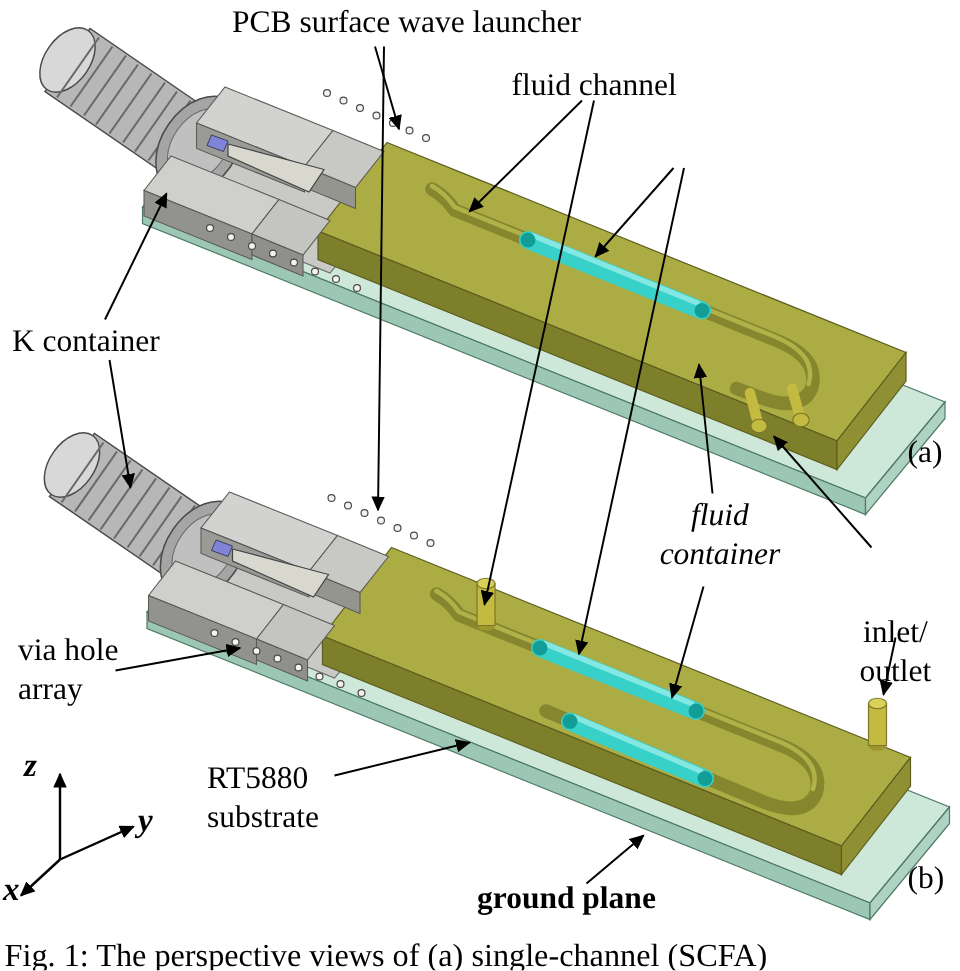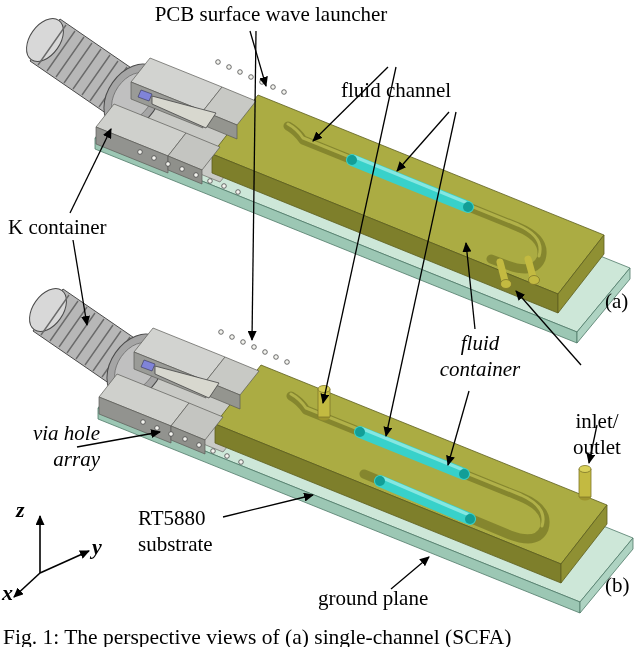--- a/index.html
+++ b/index.html
@@ -128,32 +128,32 @@
   </g>
 
   <g stroke="#000" stroke-width="1.6">
     <line x1="40" y1="573" x2="40" y2="516" marker-end="url(#ah)"></line>
     <line x1="40" y1="573" x2="89" y2="551" marker-end="url(#ah)"></line>
     <line x1="40" y1="573" x2="14" y2="597" marker-end="url(#ah)"></line>
   </g>
 </svg>
 
 <div class="lbl" style="left:118px;top:2px;width:306px;text-align:center;">PCB surface wave launcher</div>
-<div class="lbl" style="left:341px;top:44px;margin-top:34px;">fluid channel</div>
+<div class="lbl" style="left:341px;top:44px;">fluid channel</div>
 <div class="lbl" style="left:8px;top:215px;">K container</div>
 <div class="lbl" style="left:605px;top:289px;">(a)</div>
 <div class="lbl" style="left:428px;top:331px;width:104px;text-align:center;font-style:italic;">fluid
 container</div>
 <div class="lbl" style="left:556px;top:363px;width:82px;text-align:center;margin-top:46px;">inlet/
 outlet</div>
-<div class="lbl" style="left:12px;top:421px;width:88px;text-align:right;font-style:italic;">via hole
+<div class="lbl" style="left:12px;top:421px;width:88px;text-align:left;">via hole
 array</div>
 <div class="lbl" style="left:138px;top:506px;width:122px;text-align:left;">RT5880
 substrate</div>
-<div class="lbl" style="left:318px;top:586px;">ground plane</div>
+<div class="lbl" style="left:318px;top:586px;font-weight:bold;">ground plane</div>
 <div class="lbl" style="left:605px;top:573px;">(b)</div>
 
 <div class="axis-lbl" style="left:16px;top:497px;">z</div>
 <div class="axis-lbl" style="left:92px;top:534px;">y</div>
 <div class="axis-lbl" style="left:2px;top:580px;">x</div>
 
 <div class="caption" style="left:3px;top:625px;width:634px;">Fig. 1: The perspective views of (a) single-channel (SCFA)</div>
 
 </div>
 

